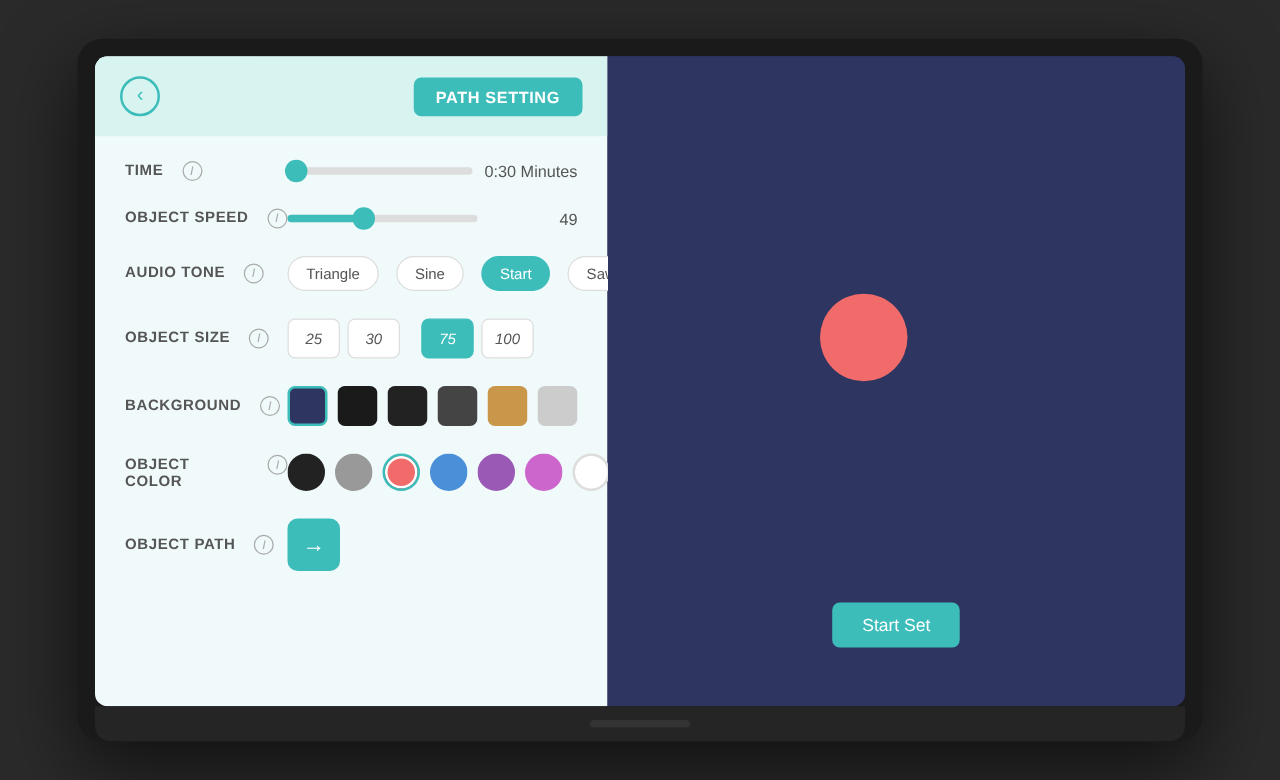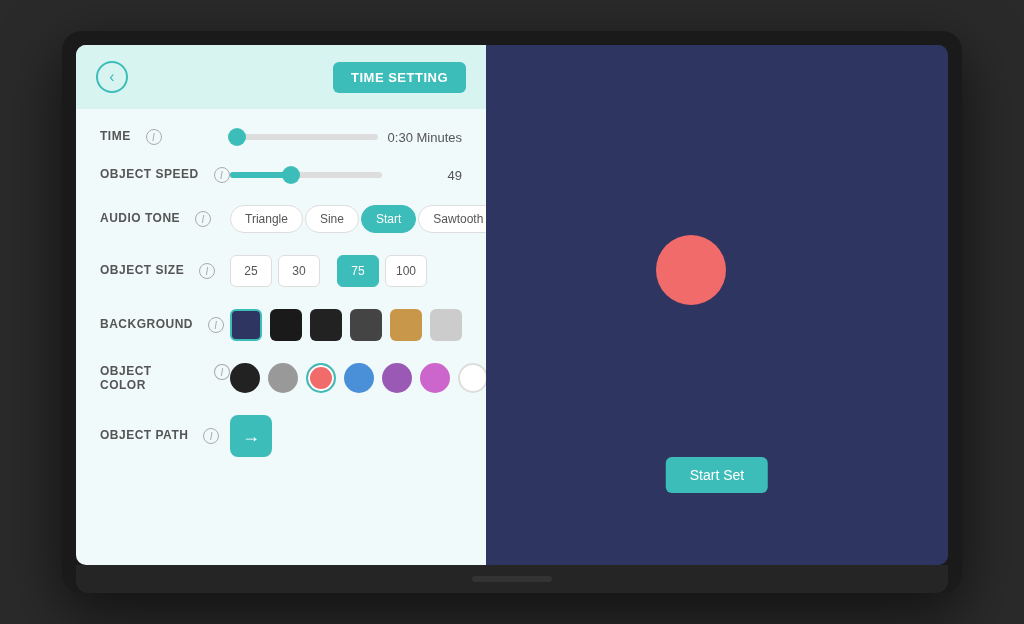--- a/index.html
+++ b/index.html
@@ -157,21 +157,21 @@
     .slider-value {
       font-size: 13px;
       color: #555;
       min-width: 70px;
       text-align: right;
     }
 
     
     .tone-buttons {
       display: flex;
-      gap: 2px;
+      gap: 14px;
     }
 
     .tone-btn {
       padding: 6px 14px;
       border-radius: 20px;
       border: 1.5px solid #ddd;
       background: white;
       font-size: 12px;
       color: #555;
       cursor: pointer;
@@ -194,20 +194,21 @@
       height: 32px;
       border-radius: 6px;
       border: 1.5px solid #ddd;
       background: white;
       font-size: 12px;
       color: #555;
       cursor: pointer;
       display: flex;
       align-items: center;
       justify-content: center;
+      font-style: italic;
     }
 
     .size-btn.active {
       background: #3dbdba;
       border-color: #3dbdba;
       color: white;
       margin-left: 11px;
     }
 
     
@@ -282,21 +283,21 @@
       height: 70px;
       border-radius: 50%;
       background: #f26b6b;
       position: absolute;
       left: 170px;
       top: 190px;
     }
 
     .start-btn {
       position: absolute;
-      bottom: 72px;
+      bottom: 47px;
       left: 50%;
       transform: translateX(-50%);
       background: #3dbdba;
       color: white;
       border: none;
       border-radius: 6px;
       padding: 10px 24px;
       font-size: 14px;
       font-weight: 500;
       cursor: pointer;
@@ -335,21 +336,21 @@
   <div class="screen-top">
     <div class="laptop-camera"></div>
   </div>
   <div class="laptop-screen">
 
     <div class="sidebar">
       <div class="sidebar-header">
         <button class="back-btn">
           <span>‹</span>
         </button>
-        <button class="save-btn">TIME SETTING</button>
+        <button class="save-btn">PATH SETTING</button>
       </div>
 
       <div class="sidebar-content">
 
         <div class="setting-row">
           <div class="setting-label">
             <span>TIME</span>
             <span class="info-icon">i</span>
           </div>
           <div class="setting-control slider-container">

